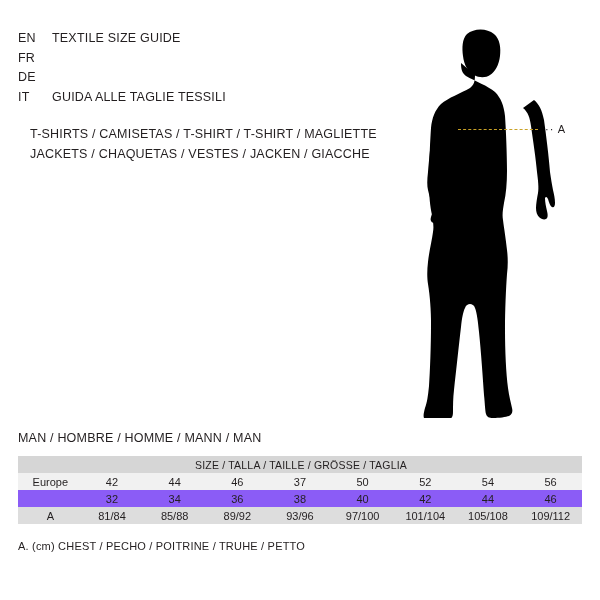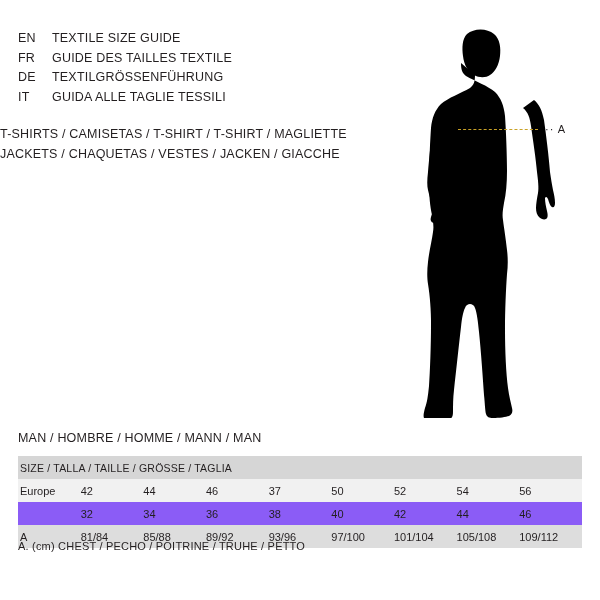--- a/index.html
+++ b/index.html
@@ -42,21 +42,21 @@
     flex: 0 0 34px;
     font-size: 12.5px;
   }
   .lang-text {
     white-space: nowrap;
   }
 
   
   .cat-block {
     position: absolute;
-    left: 0;
+    left: 30px;
     top: 111px;
   }
   .cat-line {
     font-size: 12.5px;
     letter-spacing: 0.2px;
     height: 19.5px;
     white-space: nowrap;
   }
 
   
@@ -102,23 +102,23 @@
     position: absolute;
     left: 18px;
     top: 440px;
     width: 564px;
     border-collapse: collapse;
     font-size: 11px;
     table-layout: fixed;
   }
   .size-table td, .size-table th {
     padding: 0;
-    height: 23px;
+    height: 17px;
     font-weight: normal;
-    text-align: left;
+    text-align: center;
     vertical-align: middle;
     color: #231f20;
   }
   .row-head td {
     background: #d6d6d6;
     font-size: 10.5px;
     letter-spacing: 0.2px;
     padding-left: 2px;
   }
   .row-light td { background: #f1f1f1; }
@@ -144,25 +144,23 @@
 
 <div class="page">
 
   <div class="lang-block">
     <div class="lang-row">
       <span class="lang-code">EN</span>
       <span class="lang-text">TEXTILE SIZE GUIDE</span>
     </div>
     <div class="lang-row">
       <span class="lang-code">FR</span>
-      <span class="lang-text">GUIDE DES TAILLES TEXTILE</span>
     </div>
     <div class="lang-row">
       <span class="lang-code">DE</span>
-      <span class="lang-text">TEXTILGRÖSSENFÜHRUNG</span>
     </div>
     <div class="lang-row">
       <span class="lang-code">IT</span>
       <span class="lang-text">GUIDA ALLE TAGLIE TESSILI</span>
     </div>
   </div>
 
   <div class="cat-block">
     <div class="cat-line">T-SHIRTS / CAMISETAS / T-SHIRT / T-SHIRT / MAGLIETTE</div>
     <div class="cat-line">JACKETS / CHAQUETAS / VESTES / JACKEN / GIACCHE</div>

